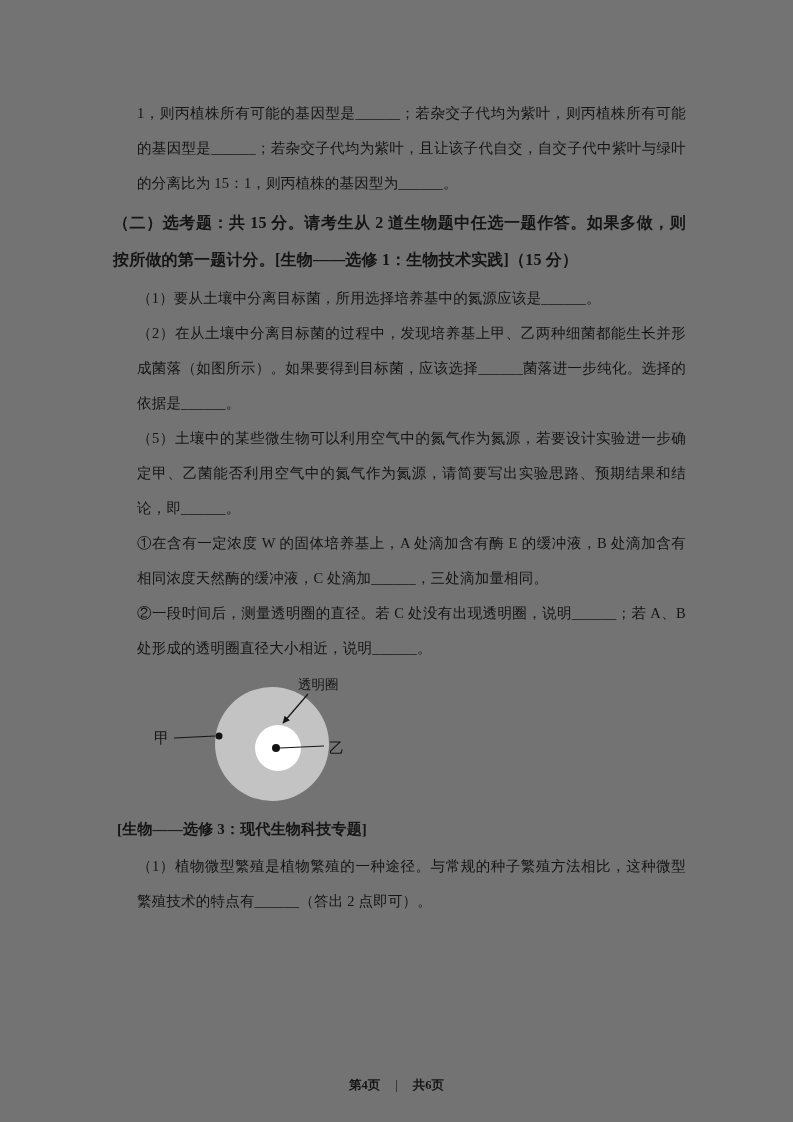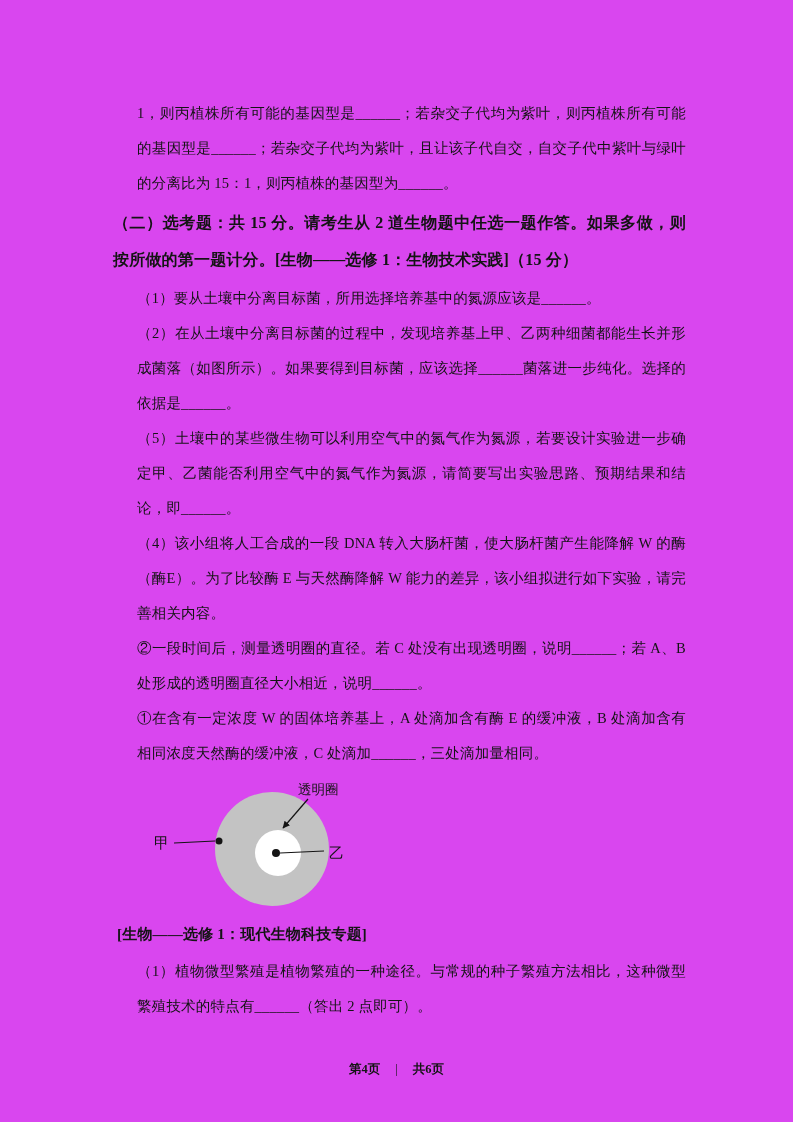--- a/index.html
+++ b/index.html
@@ -1,21 +1,21 @@
 <!DOCTYPE html>
 <html><head>
 <meta charset="utf-8">
 <style>
   * { margin:0; padding:0; box-sizing:border-box; }
   html,body { background:#ffffff; }
   .page {
     position:relative;
     width:793px; height:1122px;
     margin:0 auto;
-    background:#d946ef;
+    background:#737373;
     overflow:hidden;
     font-family:"Liberation Serif","DejaVu Serif",serif;
     color:#141414;
   }
   .content { position:absolute; top:96px; left:120px; width:566px; }
   .para {
     font-size:14.5px;
     line-height:35px;
     text-align:justify;
     letter-spacing:0.2px;
@@ -29,21 +29,21 @@
     margin:3px 0 3px -7px;
   }
   .heading2 {
     font-weight:bold;
     font-size:15px;
     line-height:35px;
     margin:6px 0 2px -3px;
   }
   .figure { margin:8px 0 4px 32px; line-height:0; }
   .footer {
-    position:absolute; left:0; right:0; bottom:44px;
+    position:absolute; left:0; right:0; bottom:28px;
     text-align:center;
     font-size:12.5px;
     font-weight:bold;
     color:#141414;
   }
   .footer .sep { margin:0 15px; font-weight:normal; }
   svg text { font-family:"Liberation Serif","DejaVu Serif",serif; fill:#141414; }
 </style>
 </head>
 <body>
@@ -55,25 +55,24 @@
 
     <p class="para heading">（二）选考题：共 15 分。请考生从 2 道生物题中任选一题作答。如果多做，则按所做的第一题计分。[生物——选修 1：生物技术实践]（15 分）</p>
 
 
     <p class="para indent">（1）要从土壤中分离目标菌，所用选择培养基中的氮源应该是______。</p>
 
     <p class="para indent">（2）在从土壤中分离目标菌的过程中，发现培养基上甲、乙两种细菌都能生长并形成菌落（如图所示）。如果要得到目标菌，应该选择______菌落进一步纯化。选择的依据是______。</p>
 
     <p class="para indent">（5）土壤中的某些微生物可以利用空气中的氮气作为氮源，若要设计实验进一步确定甲、乙菌能否利用空气中的氮气作为氮源，请简要写出实验思路、预期结果和结论，即______。</p>
 
-    <p class="para indent">（4）该小组将人工合成的一段 DNA 转入大肠杆菌，使大肠杆菌产生能降解 W 的酶（酶E）。为了比较酶 E 与天然酶降解 W 能力的差异，该小组拟进行如下实验，请完善相关内容。</p>
+
+    <p class="para indent">①在含有一定浓度 W 的固体培养基上，A 处滴加含有酶 E 的缓冲液，B 处滴加含有相同浓度天然酶的缓冲液，C 处滴加______，三处滴加量相同。</p>
 
     <p class="para indent">②一段时间后，测量透明圈的直径。若 C 处没有出现透明圈，说明______；若 A、B 处形成的透明圈直径大小相近，说明______。</p>
-
-    <p class="para indent">①在含有一定浓度 W 的固体培养基上，A 处滴加含有酶 E 的缓冲液，B 处滴加含有相同浓度天然酶的缓冲液，C 处滴加______，三处滴加量相同。</p>
 
     <figure class="figure">
       <svg width="250" height="132" viewBox="0 0 250 132" aria-hidden="false">
         <defs>
           <marker id="arrowhead" markerWidth="8" markerHeight="8" refX="5.5" refY="3" orient="auto">
             <path d="M0,0 L6,3 L0,6 z" fill="#141414"></path>
           </marker>
         </defs>
 
         <circle cx="120" cy="70" r="57" fill="#c3c3c3"></circle>
@@ -91,21 +90,21 @@
         <line x1="156" y1="20" x2="131" y2="49" stroke="#141414" stroke-width="1.2" marker-end="url(#arrowhead)"></line>
 
         <text x="146" y="15" font-size="13.5">透明圈</text>
 
         <text x="2" y="69" font-size="15">甲</text>
 
         <text x="177" y="79" font-size="15">乙</text>
       </svg>
     </figure>
 
-    <p class="para heading2">[生物——选修 1：现代生物科技专题]</p>
+    <p class="para heading2">[生物——选修 3：现代生物科技专题]</p>
 
 
     <p class="para indent">（1）植物微型繁殖是植物繁殖的一种途径。与常规的种子繁殖方法相比，这种微型繁殖技术的特点有______（答出 2 点即可）。</p>
 
   </div>
 
   <div class="footer">
     <span>第4页</span><span class="sep">|</span><span>共6页</span>
   </div>
 </div>

